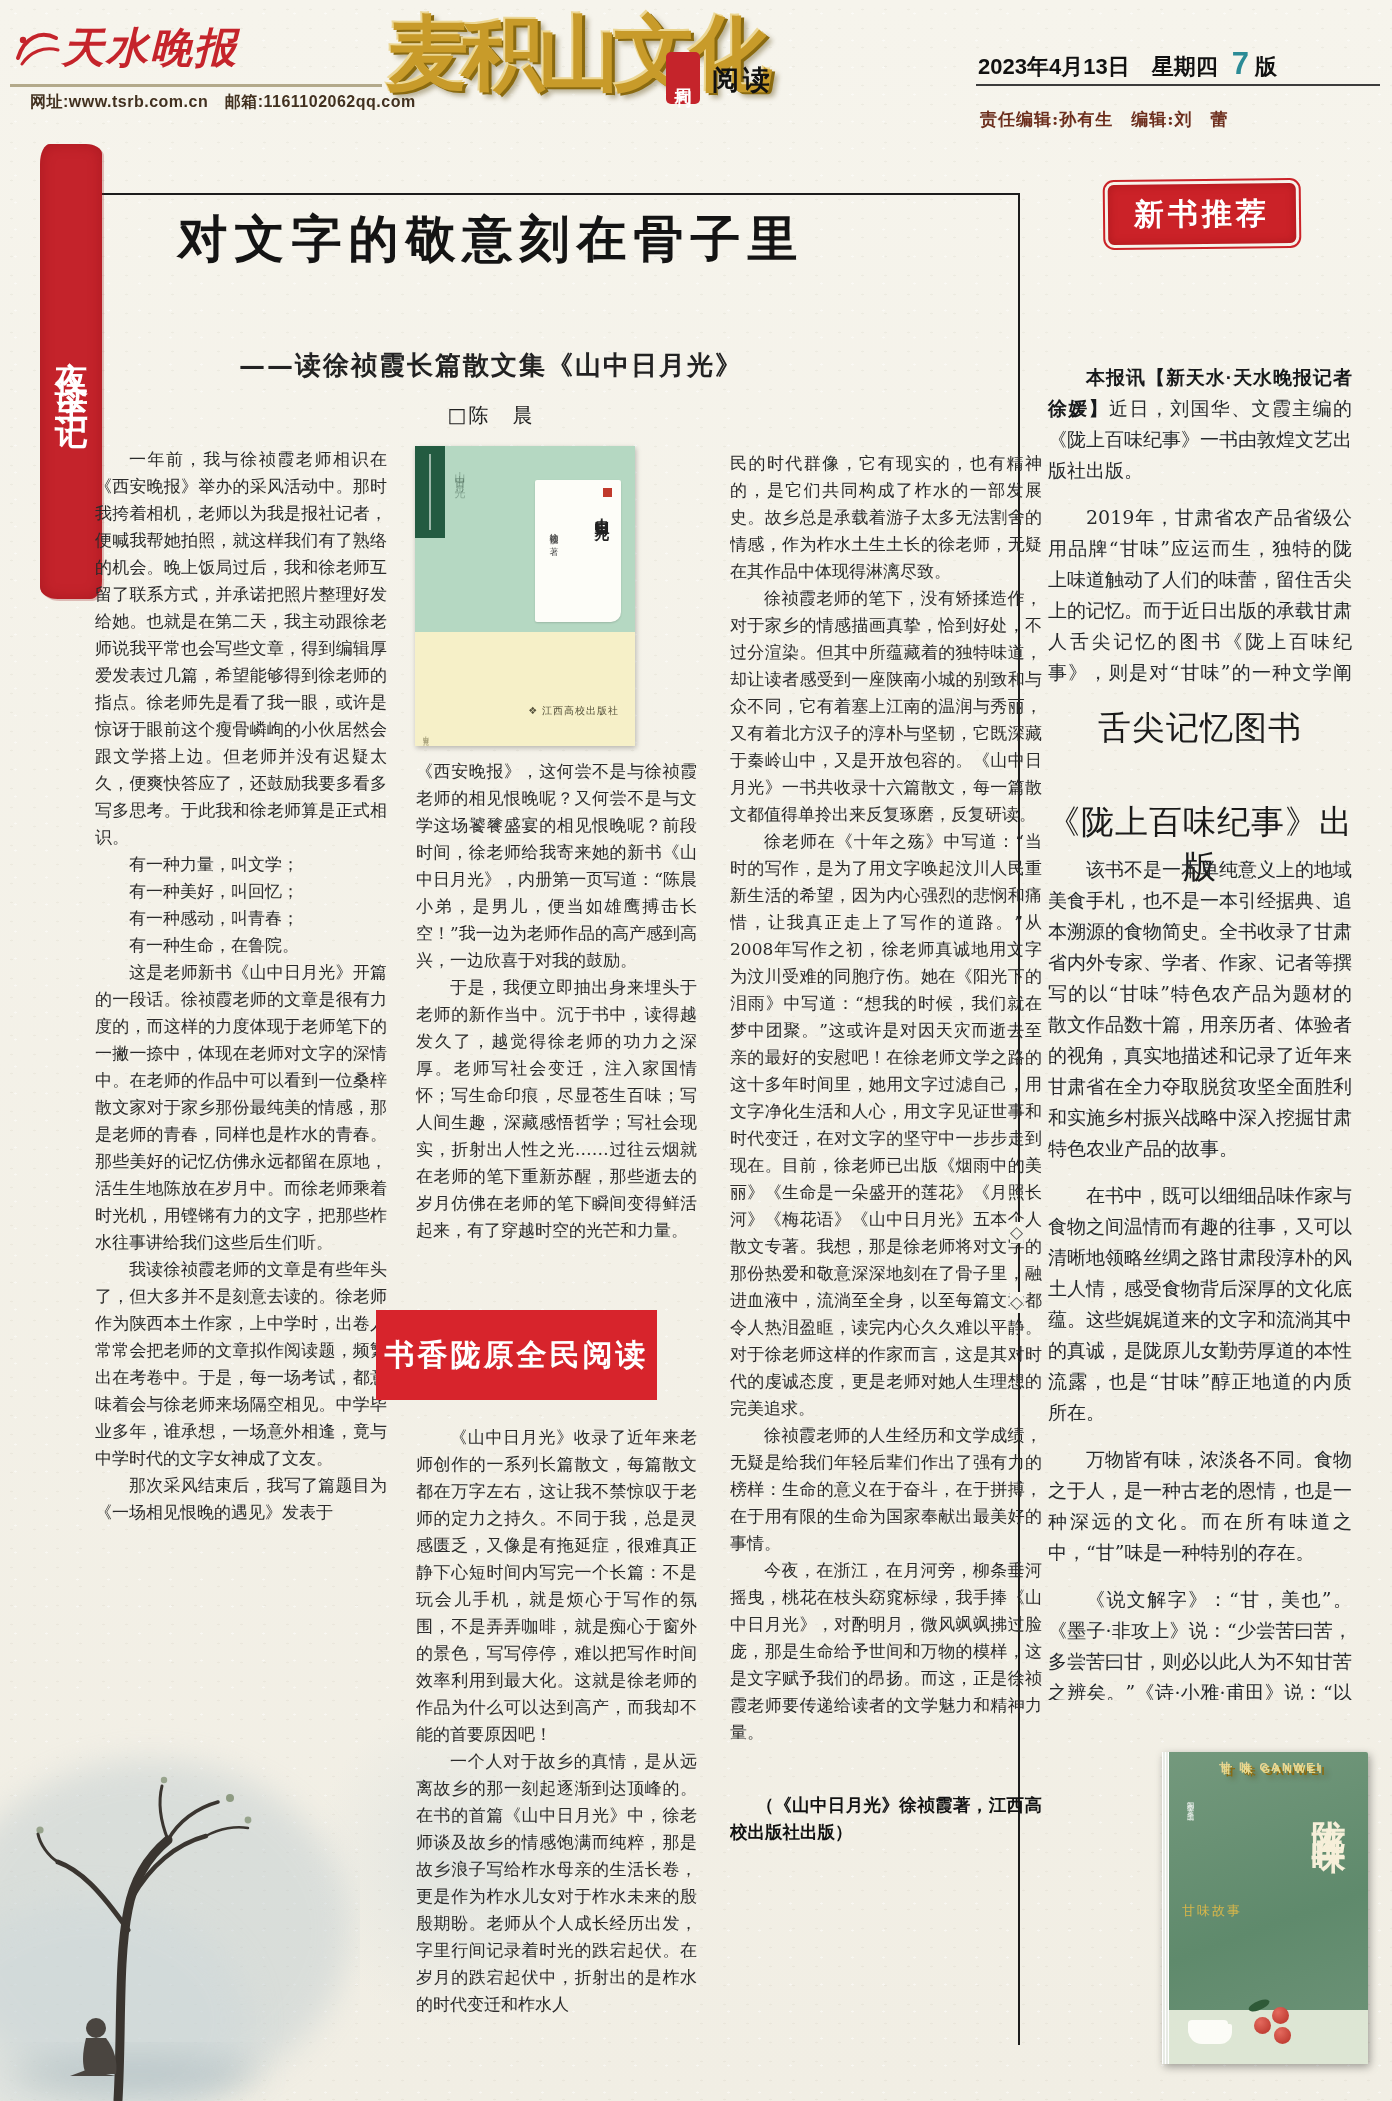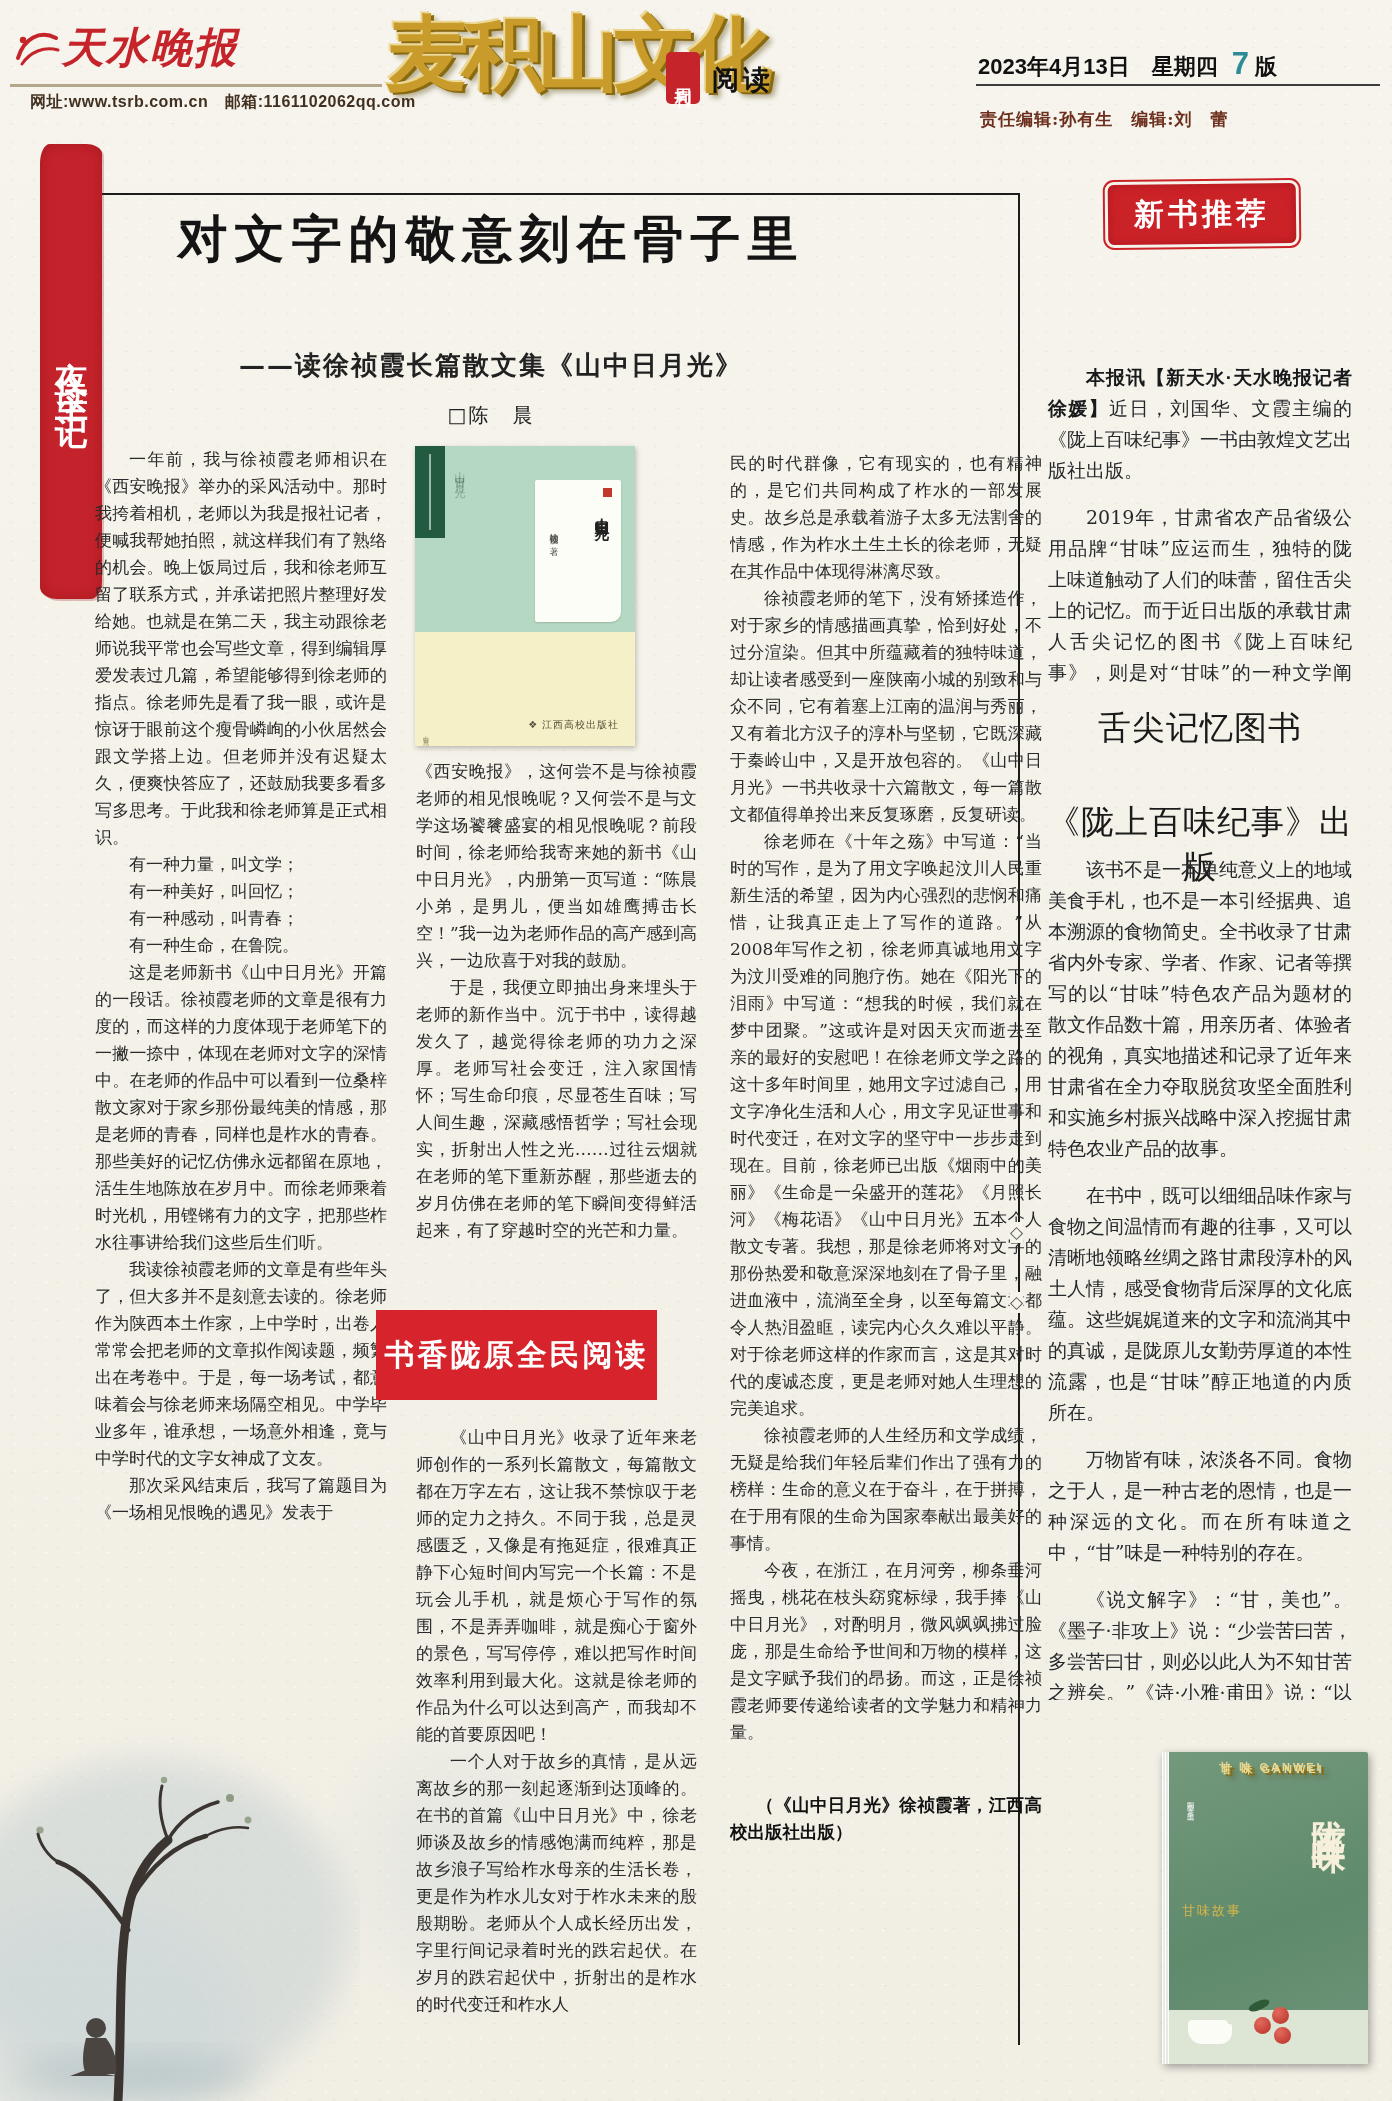--- a/index.html
+++ b/index.html
@@ -75,21 +75,21 @@
   .book1 .card{position:absolute;right:14px;top:34px;width:86px;height:142px;background:#fdfdf8;
     border-radius:2px 2px 10px 2px;box-shadow:0 1px 2px rgba(0,0,0,.15);}
   .book1 .card .t{position:absolute;right:10px;top:26px;writing-mode:vertical-rl;text-orientation:upright;
     font-size:15px;font-weight:700;color:#222;letter-spacing:2px;}
   .book1 .card .a{position:absolute;left:12px;top:46px;writing-mode:vertical-rl;text-orientation:upright;
     font-size:9px;color:#444;letter-spacing:1px;}
   .book1 .card .seal1{position:absolute;right:9px;top:8px;width:9px;height:9px;background:#c0392b;}
   .book1 .bottom{position:absolute;left:0;bottom:0;right:0;height:114px;background:#f6f0c8;}
   .book1 .edge-text{position:absolute;left:6px;bottom:10px;writing-mode:vertical-rl;
     font-size:6px;color:#a7a07a;letter-spacing:1px;}
-  .book1 .pub{position:absolute;right:16px;bottom:14px;font-size:10px;color:#54503a;letter-spacing:1px;
+  .book1 .pub{position:absolute;right:16px;bottom:28px;font-size:10px;color:#54503a;letter-spacing:1px;
     font-family:"Liberation Sans",sans-serif;}
 
   
   .book2{position:absolute;background:linear-gradient(160deg,#74997d,#5f8a6c 55%,#6f9479);
     box-shadow:2px 3px 8px rgba(0,0,0,.35);border-radius:2px;}
   .book2 .pages{position:absolute;left:0;top:0;bottom:0;width:7px;
     background:repeating-linear-gradient(90deg,#fff,#fff 1px,#cfd6c9 2px,#fff 3px);}
   .book2 .brand{position:absolute;left:16px;right:0;top:10px;text-align:center;font-size:11px;color:#ead98a;
     letter-spacing:3px;font-family:"Liberation Sans",sans-serif;}
   .book2 .t{position:absolute;right:16px;top:42px;writing-mode:vertical-rl;text-orientation:upright;

